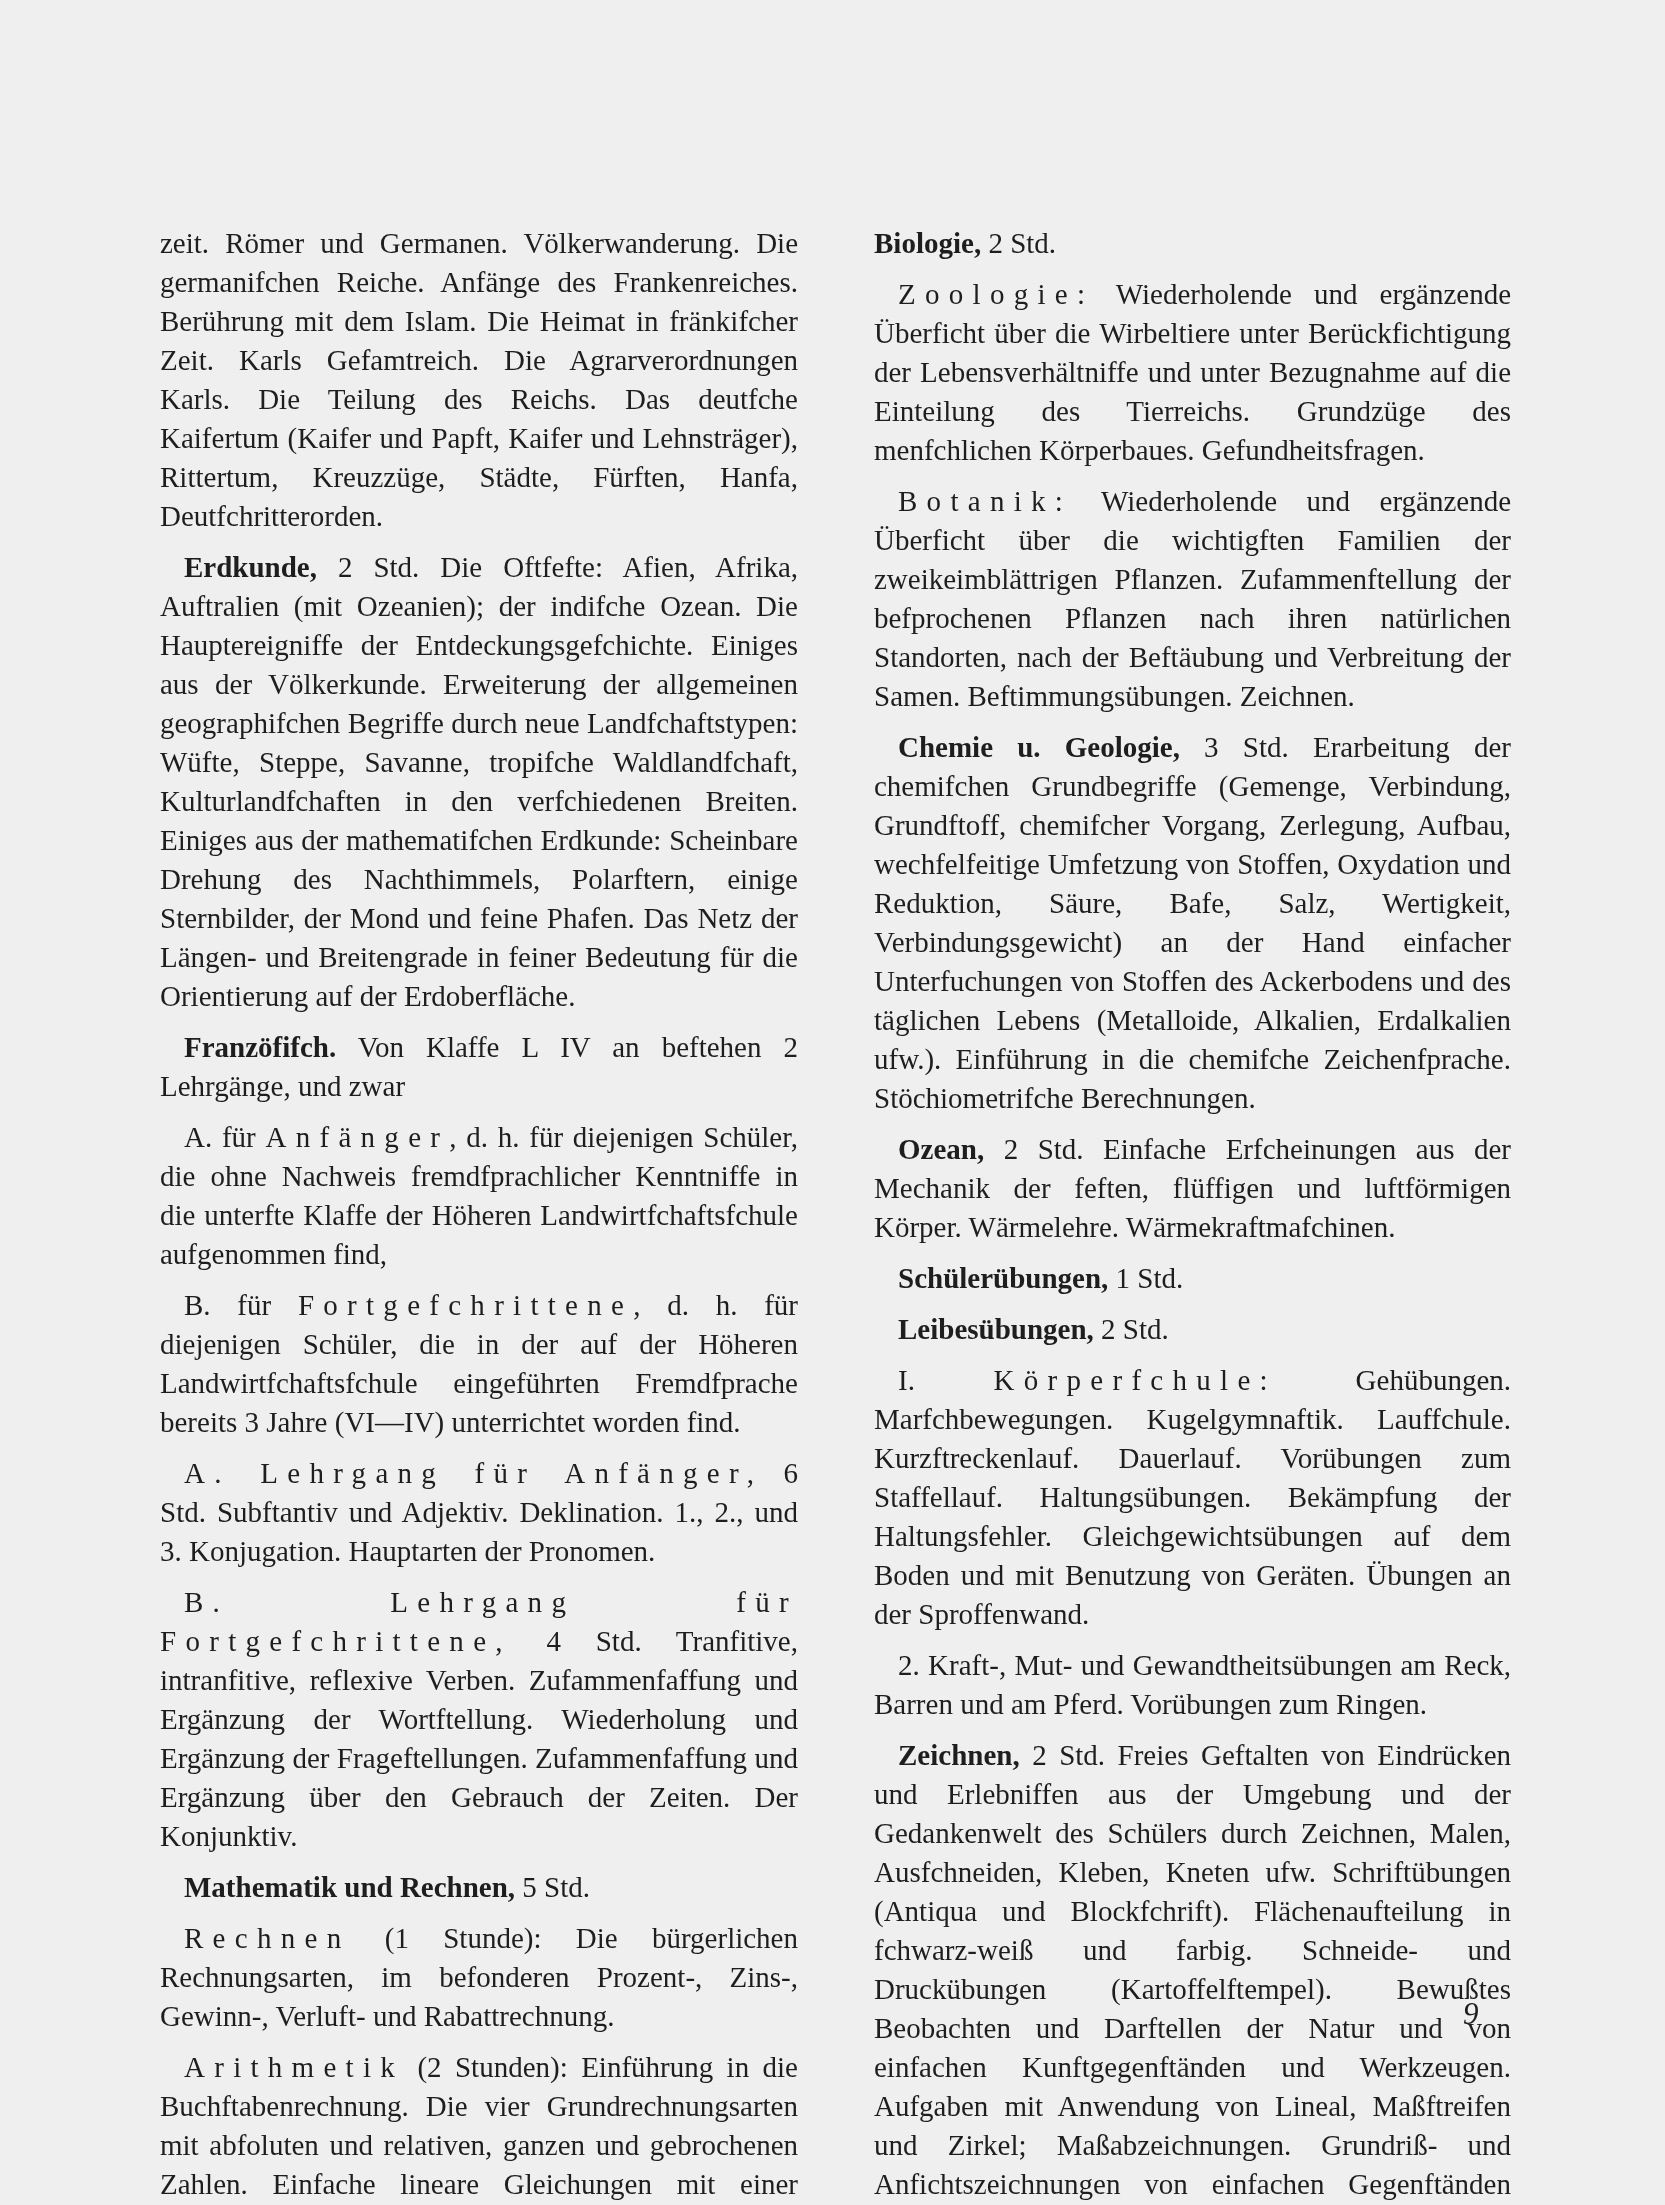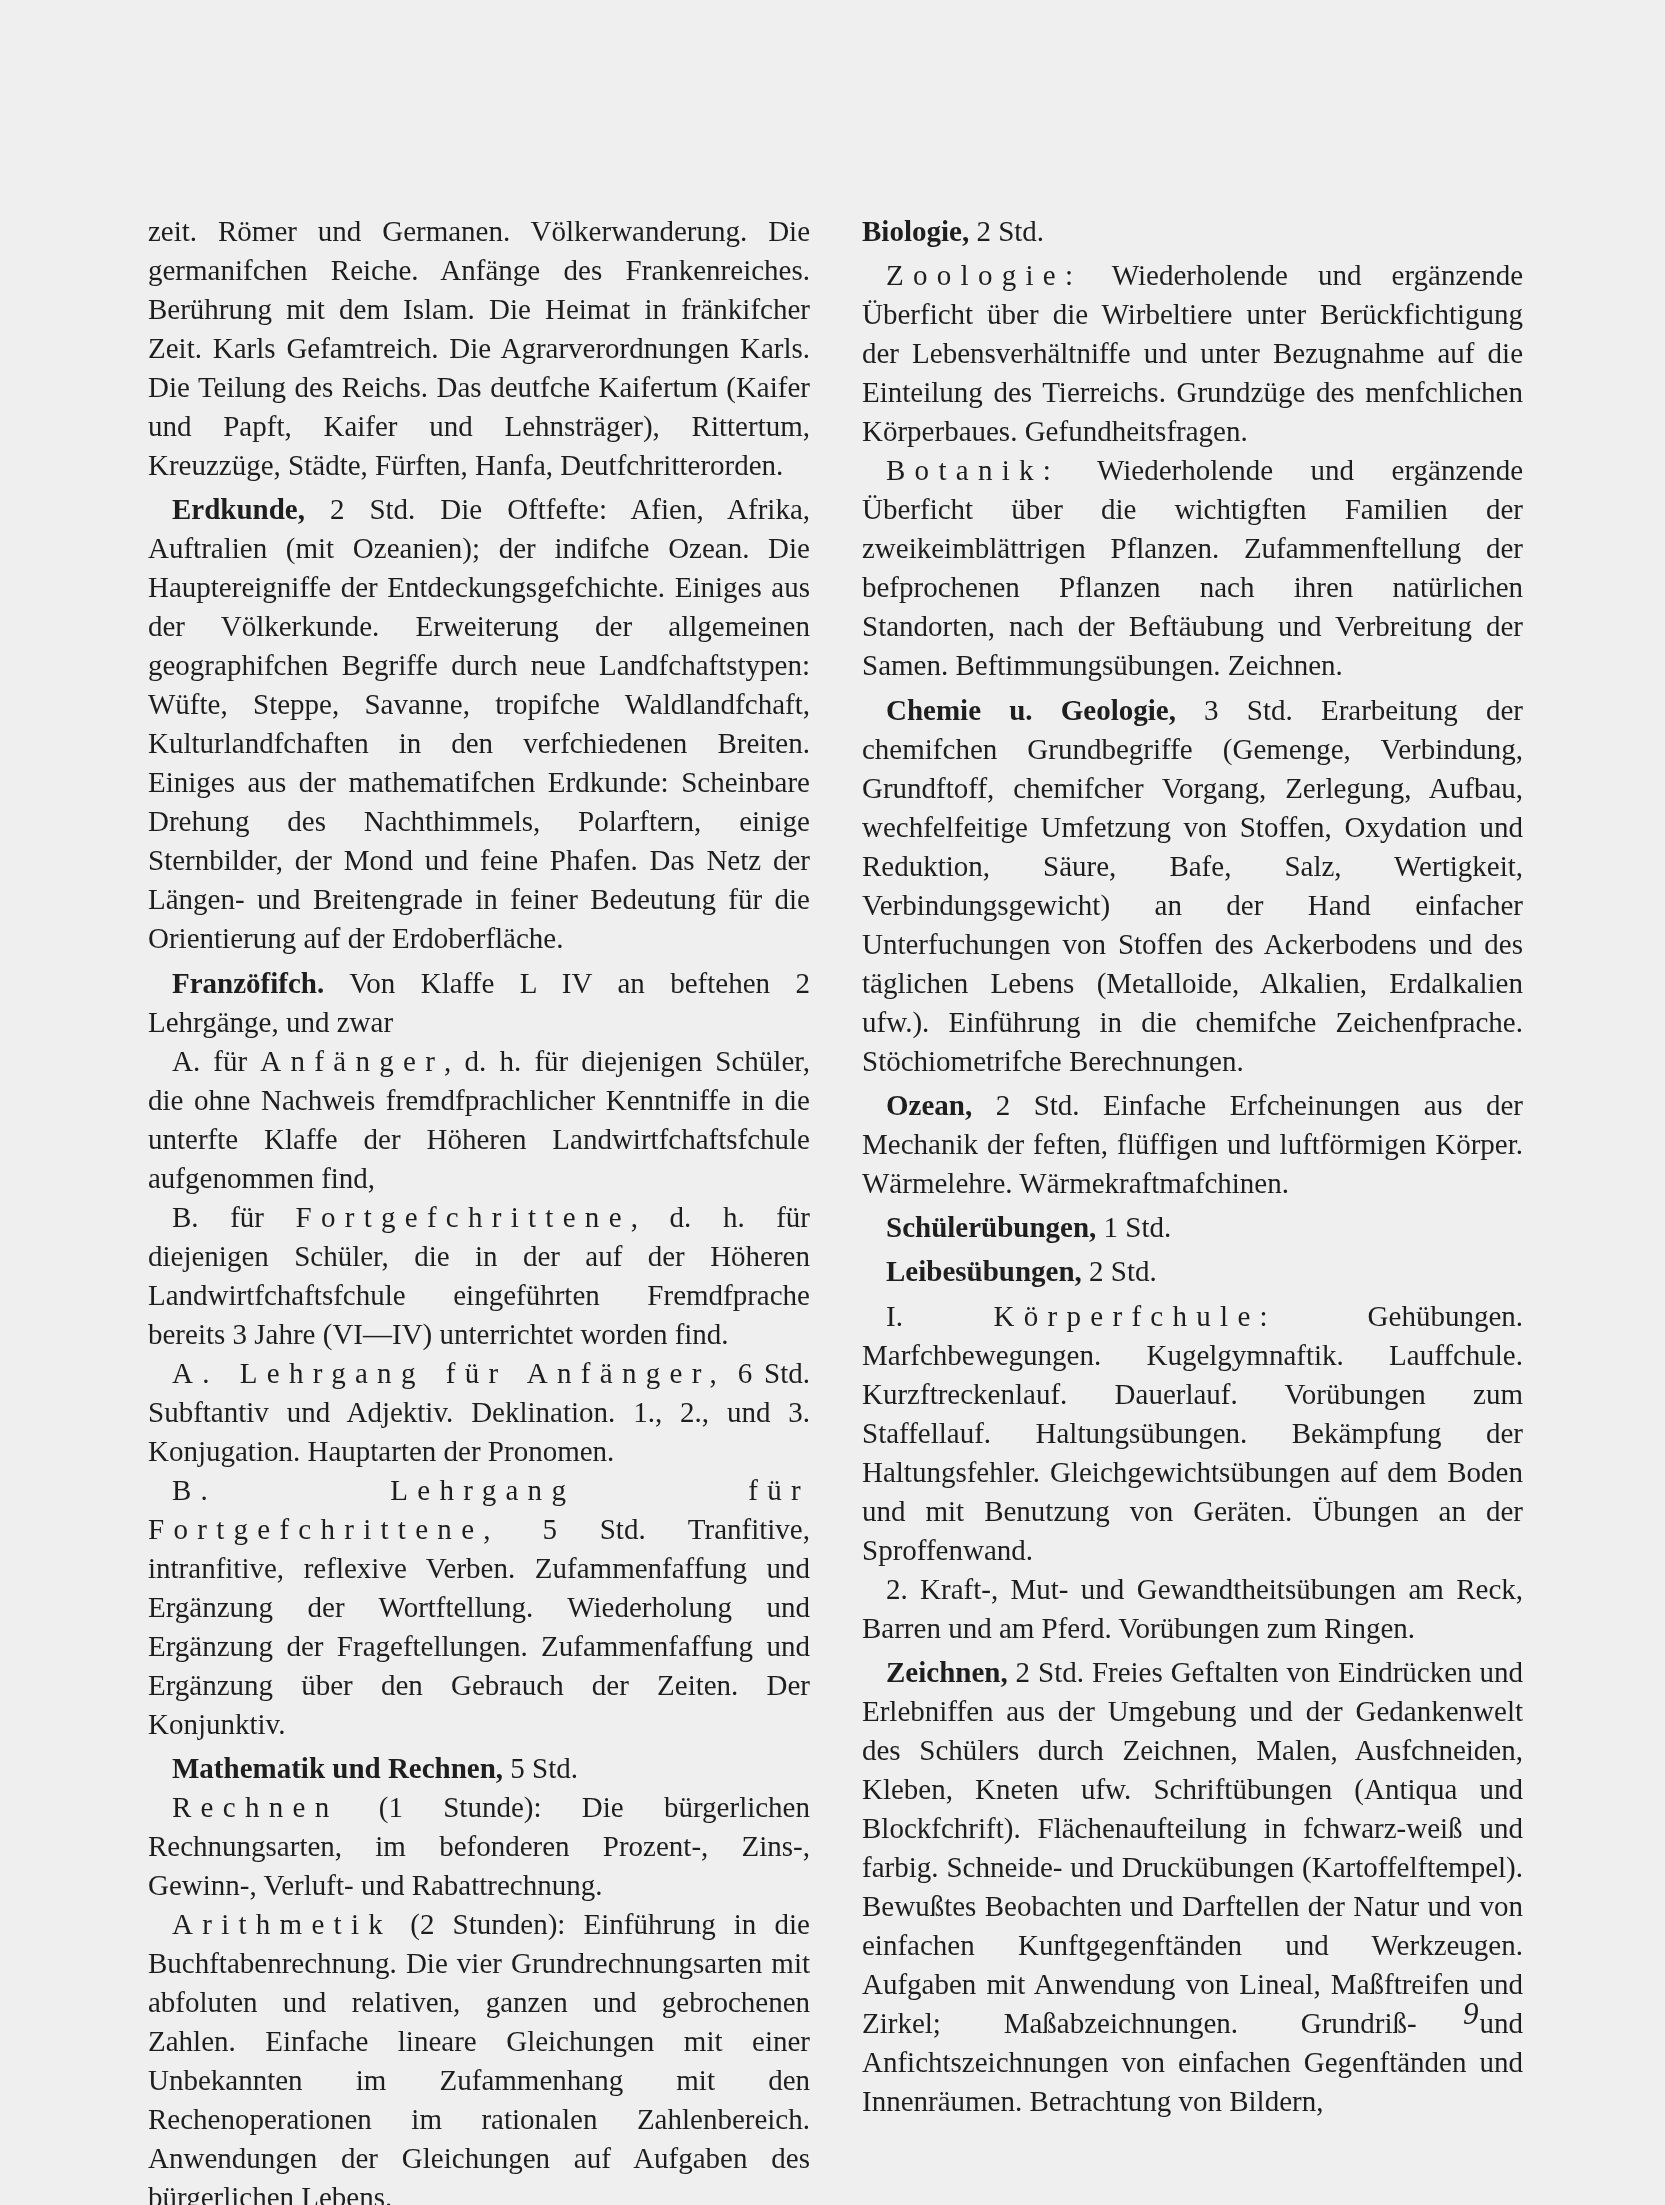--- a/index.html
+++ b/index.html
@@ -15,21 +15,21 @@
     position: absolute;
     top: 212px;
     width: 662px;
     font-size: 29px;
     line-height: 39px;
     text-align: justify;
     hyphens: manual;
   }
   #col-left { left: 148px; }
   #col-right { left: 862px; width: 661px; }
-  .para { margin: 0; text-indent: 24px; }
+  .para { margin: 12px; text-indent: 24px; }
   .para.first { text-indent: 0; }
   .para.gap { margin-top: 5.3px; }
   .head { font-weight: bold; }
   .sp { letter-spacing: 0.32em; }
   .page-number {
     position: absolute;
     left: 1463px; top: 1996px;
     font-size: 31px;
     font-style: italic;
   }
@@ -39,21 +39,21 @@
 
 <div id="col-left" class="column">
   <p class="para first">zeit. Römer und Germanen. Völkerwanderung. Die germanifchen Reiche. Anfänge des Frankenreiches. Berührung mit dem Islam. Die Heimat in fränkifcher Zeit. Karls Gefamtreich. Die Agrarverordnungen Karls. Die Teilung des Reichs. Das deutfche Kaifertum (Kaifer und Papft, Kaifer und Lehnsträger), Rittertum, Kreuzzüge, Städte, Fürften, Hanfa, Deutfchritterorden.</p>
 
   <p class="para gap"><span class="head">Erdkunde,</span><span> 2 Std.</span><span> Die Oftfefte: Afien, Afrika, Auftralien (mit Ozeanien); der indifche Ozean. Die Hauptereigniffe der Entdeckungsgefchichte. Einiges aus der Völkerkunde. Erweiterung der allgemeinen geographifchen Begriffe durch neue Landfchaftstypen: Wüfte, Steppe, Savanne, tropifche Waldlandfchaft, Kulturlandfchaften in den verfchiedenen Breiten. Einiges aus der mathematifchen Erdkunde: Scheinbare Drehung des Nachthimmels, Polarftern, einige Sternbilder, der Mond und feine Phafen. Das Netz der Längen- und Breitengrade in feiner Bedeutung für die Orientierung auf der Erdoberfläche.</span></p>
 
   <p class="para gap"><span class="head">Franzöfifch.</span><span> Von Klaffe L IV an beftehen 2 Lehrgänge, und zwar</span></p>
   <p class="para"><span>A. für </span><span class="sp">Anfänger</span><span>, d. h. für diejenigen Schüler, die ohne Nachweis fremdfprachlicher Kenntniffe in die unterfte Klaffe der Höheren Landwirtfchaftsfchule aufgenommen find,</span></p>
   <p class="para"><span>B. für </span><span class="sp">Fortgefchrittene</span><span>, d. h. für diejenigen Schüler, die in der auf der Höheren Landwirtfchaftsfchule eingeführten Fremdfprache bereits 3 Jahre (VI—IV) unterrichtet worden find.</span></p>
   <p class="para"><span class="sp">A. Lehrgang für Anfänger,</span><span> 6 Std. Subftantiv und Adjektiv. Deklination. 1., 2., und 3. Konjugation. Hauptarten der Pronomen.</span></p>
-  <p class="para"><span class="sp">B. Lehrgang für Fortgefchrittene,</span><span> 5 Std. Tranfitive, intranfitive, reflexive Verben. Zufammenfaffung und Ergänzung der Wortftellung. Wiederholung und Ergänzung der Frageftellungen. Zufammenfaffung und Ergänzung über den Gebrauch der Zeiten. Der Konjunktiv.</span></p>
+  <p class="para"><span class="sp">B. Lehrgang für Fortgefchrittene,</span><span> 4 Std. Tranfitive, intranfitive, reflexive Verben. Zufammenfaffung und Ergänzung der Wortftellung. Wiederholung und Ergänzung der Frageftellungen. Zufammenfaffung und Ergänzung über den Gebrauch der Zeiten. Der Konjunktiv.</span></p>
 
   <p class="para gap"><span class="head">Mathematik und Rechnen,</span><span> 5 Std.</span></p>
   <p class="para"><span class="sp">Rechnen</span><span> (1 Stunde): Die bürgerlichen Rechnungsarten, im befonderen Prozent-, Zins-, Gewinn-, Verluft- und Rabattrechnung.</span></p>
   <p class="para"><span class="sp">Arithmetik</span><span> (2 Stunden): Einführung in die Buchftabenrechnung. Die vier Grundrechnungsarten mit abfoluten und relativen, ganzen und gebrochenen Zahlen. Einfache lineare Gleichungen mit einer Unbekannten im Zufammenhang mit den Rechenoperationen im rationalen Zahlenbereich. Anwendungen der Gleichungen auf Aufgaben des bürgerlichen Lebens.</span></p>
 
 </div>
 
 <div id="col-right" class="column">
   <p class="para first"><span class="head">Biologie,</span><span> 2 Std.</span></p>
   <p class="para gap"><span class="sp">Zoologie:</span><span> Wiederholende und ergänzende Überficht über die Wirbeltiere unter Berückfichtigung der Lebensverhältniffe und unter Bezugnahme auf die Einteilung des Tierreichs. Grundzüge des menfchlichen Körperbaues. Gefundheitsfragen.</span></p>

